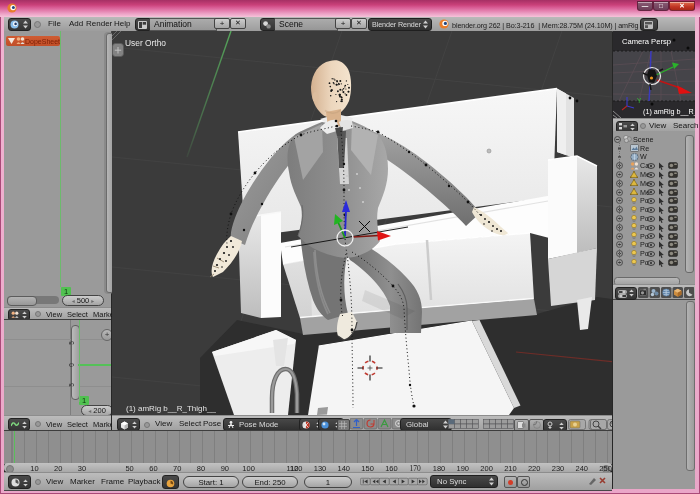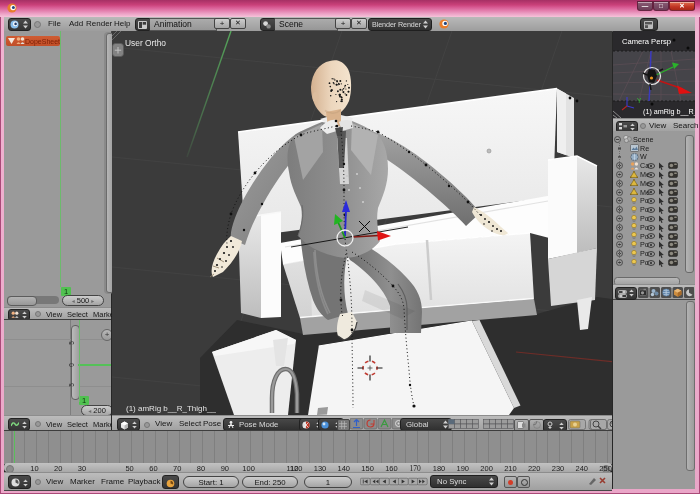--- a/index.html
+++ b/index.html
@@ -88,20 +88,21 @@
       <svg class="abs" style="right:2px;top:1px" width="7" height="9" viewBox="0 0 7 9">
           <path d="M1 3.4 3.5 0.6 6 3.4Z" fill="#cfcfcf"></path>
           <path d="M1 5.6 3.5 8.4 6 5.6Z" fill="#cfcfcf"></path>
         </svg>
     </div>
     <svg class="abs" style="left:435px;top:2px" width="10" height="10" viewBox="0 0 10 10">
         <circle cx="5" cy="5" r="4.6" fill="#e87d2c"></circle>
         <circle cx="6" cy="4.4" r="2.7" fill="#fff"></circle>
         <circle cx="6.4" cy="4.4" r="1.6" fill="#24477f"></circle>
       </svg>
+    <div class="abs" style="left:448px;top:3.5px;font-size:7.2px;color:#1c1c1c;letter-spacing:-0.1px;">blender.org 262 | Bo:3-216&nbsp; | Mem:28.75M (24.10M) | amRig</div>
     <div class="abs darkbtn" style="left:636px;top:1px;width:16px;height:11px;">
       <svg class="abs" style="left:3px;top:2px" width="9" height="8" viewBox="0 0 9 8">
           <rect width="9" height="8" rx="1" fill="#bbb"></rect>
           <rect x="1" y="1" width="7" height="2.4" fill="#555"></rect>
           <rect x="1" y="4.2" width="3" height="2.8" fill="#555"></rect>
         </svg>
     </div>
   </div>
   <div id="dope" class="abs">
     <div class="abs" style="left:2px;top:5px;width:54px;height:10px;background:linear-gradient(#cf5c33,#c04e28);border-radius:2px;overflow:hidden;">

